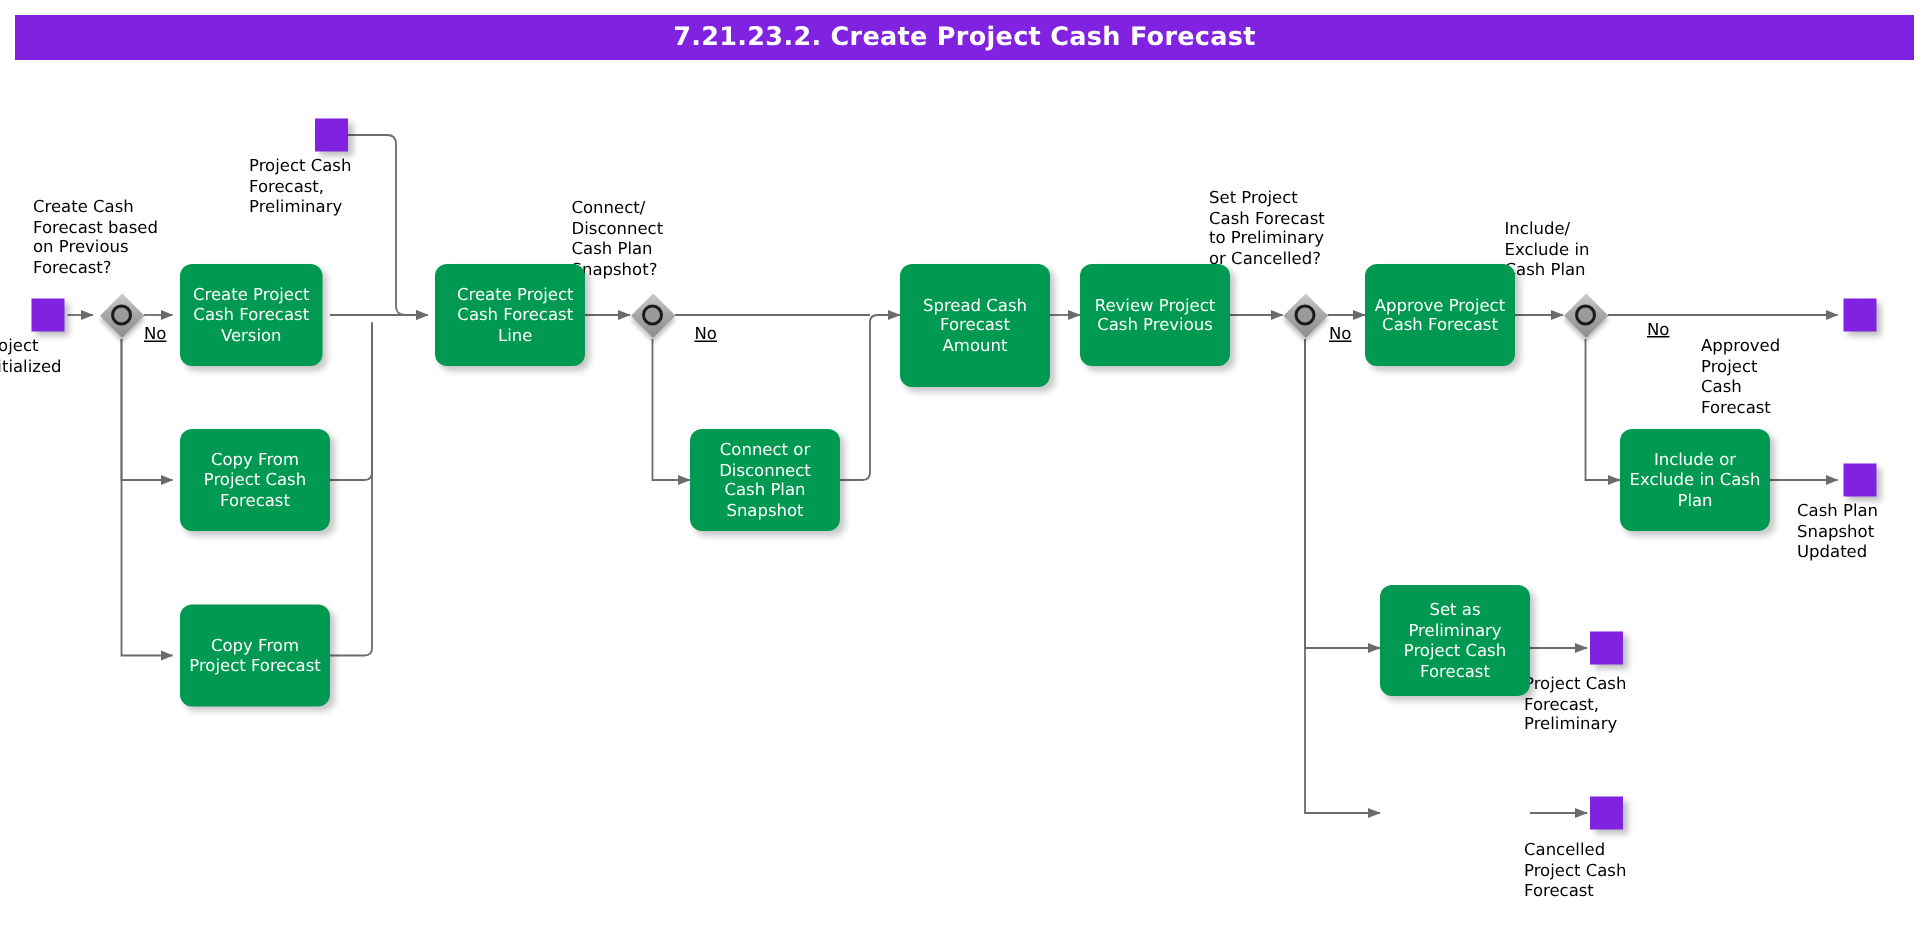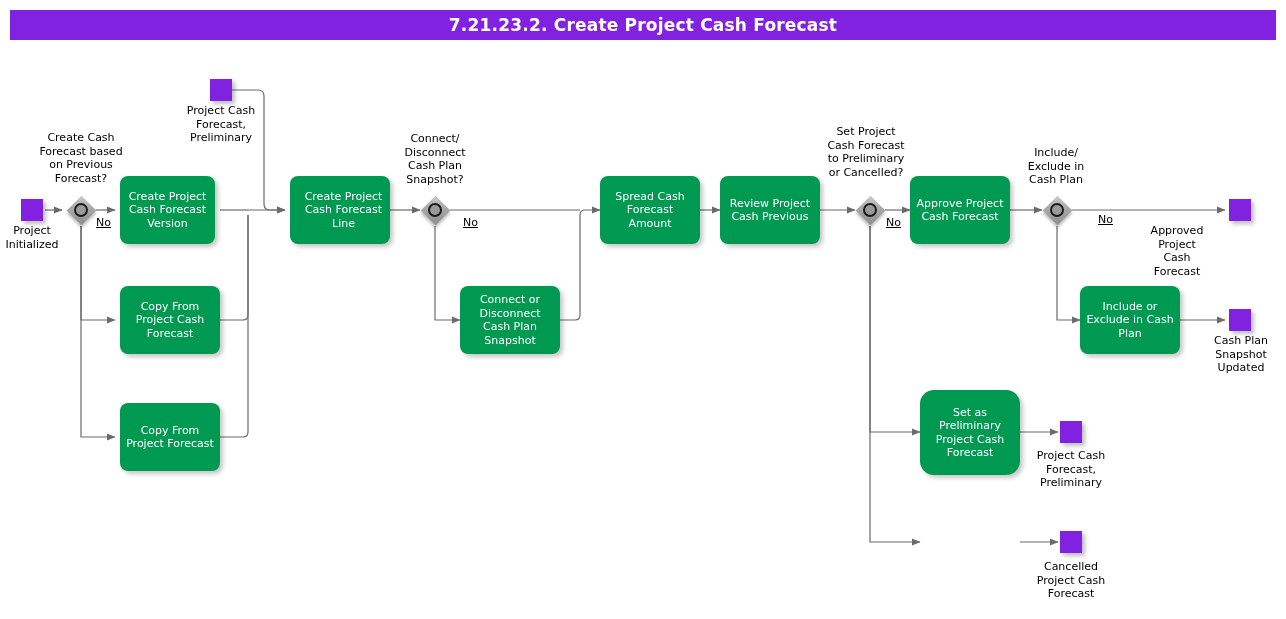--- a/index.html
+++ b/index.html
@@ -28,21 +28,21 @@
   
   .gateway{position:absolute;width:30px;height:30px;}
   .gateway .dia{position:absolute;left:0;top:0;width:21px;height:21px;margin:4.5px;
         background:linear-gradient(135deg,#cccccc 0%,#a8a8a8 45%,#8c8c8c 100%);
         transform:rotate(45deg);box-shadow:2px 2px 3px rgba(0,0,0,0.25);}
   .gateway .ring{position:absolute;left:8px;top:8px;width:14px;height:14px;
         border:2px solid #1b1b1b;border-radius:50%;background:#9a9a9a;box-sizing:border-box;}
 
   
   .lbl{position:absolute;font-size:11px;line-height:13.5px;color:#000000;
-       text-align:center;white-space:pre-line;}
+       text-align:left;white-space:pre-line;}
   .flowlbl{position:absolute;font-size:11px;color:#000000;text-decoration:underline;}
 </style>
 </head>
 <body>
 
 <div id="canvas">
 
   <div class="title-bar">7.21.23.2. Create Project Cash Forecast</div>
 
   <svg class="edges" viewBox="0 0 1286 619" xmlns="http://www.w3.org/2000/svg">
@@ -185,37 +185,37 @@
   <div class="task" style="left:290px;top:176px;width:100px;height:68px;padding-left:12px;">
     <span>Create Project
 Cash Forecast
 Line</span>
   </div>
   <div class="task" style="left:460px;top:286px;width:100px;height:68px;">
     <span>Connect or
 Disconnect Cash
 Plan Snapshot</span>
   </div>
-  <div class="task" style="left:600px;top:176px;width:100px;height:68px;">
+  <div class="task" style="left:600px;top:176px;width:100px;height:82px;">
     <span>Spread Cash
 Forecast Amount</span>
   </div>
   <div class="task" style="left:720px;top:176px;width:100px;height:68px;">
     <span>Review Project
 Cash Previous</span>
   </div>
   <div class="task" style="left:910px;top:176px;width:100px;height:68px;">
     <span>Approve Project
 Cash Forecast</span>
   </div>
   <div class="task" style="left:1080px;top:286px;width:100px;height:68px;">
     <span>Include or
 Exclude in Cash
 Plan</span>
   </div>
-  <div class="task" style="left:920px;top:390px;width:100px;height:85px;border-radius:14px;">
+  <div class="task" style="left:920px;top:390px;width:100px;height:74px;">
     <span>Set as
 Preliminary
 Project Cash
 Forecast</span>
   </div>
 
 </div>
 
 </body></html>

